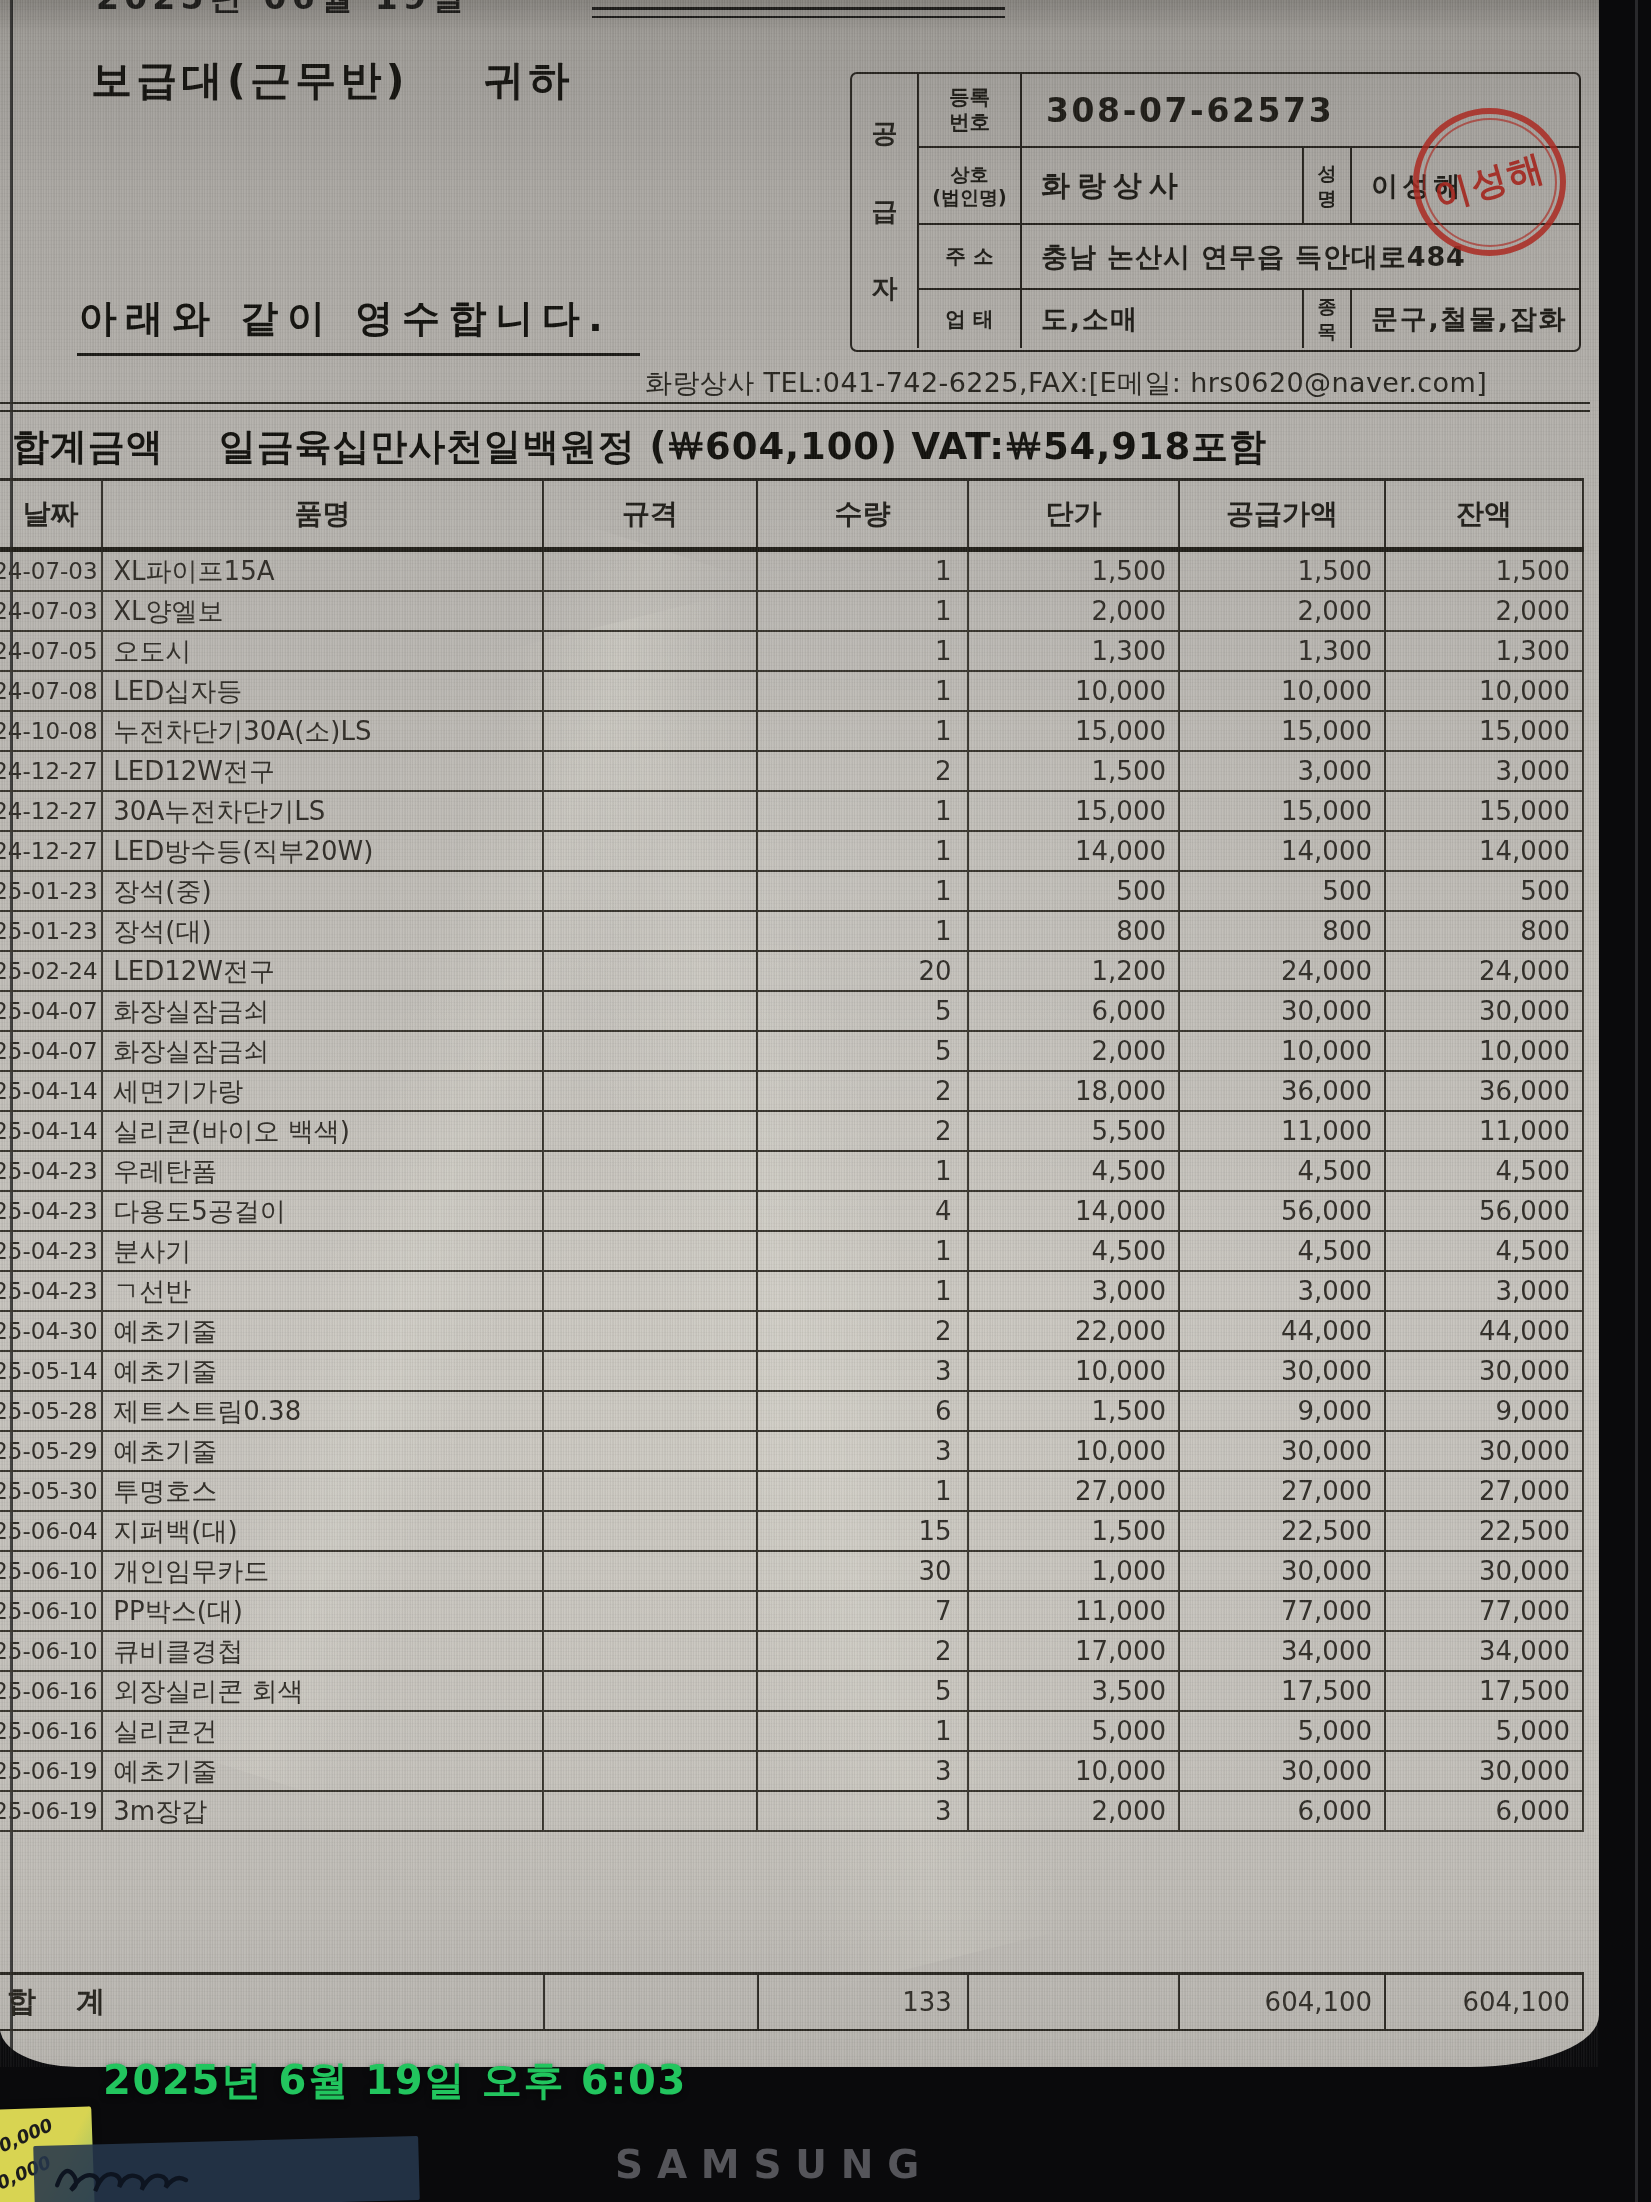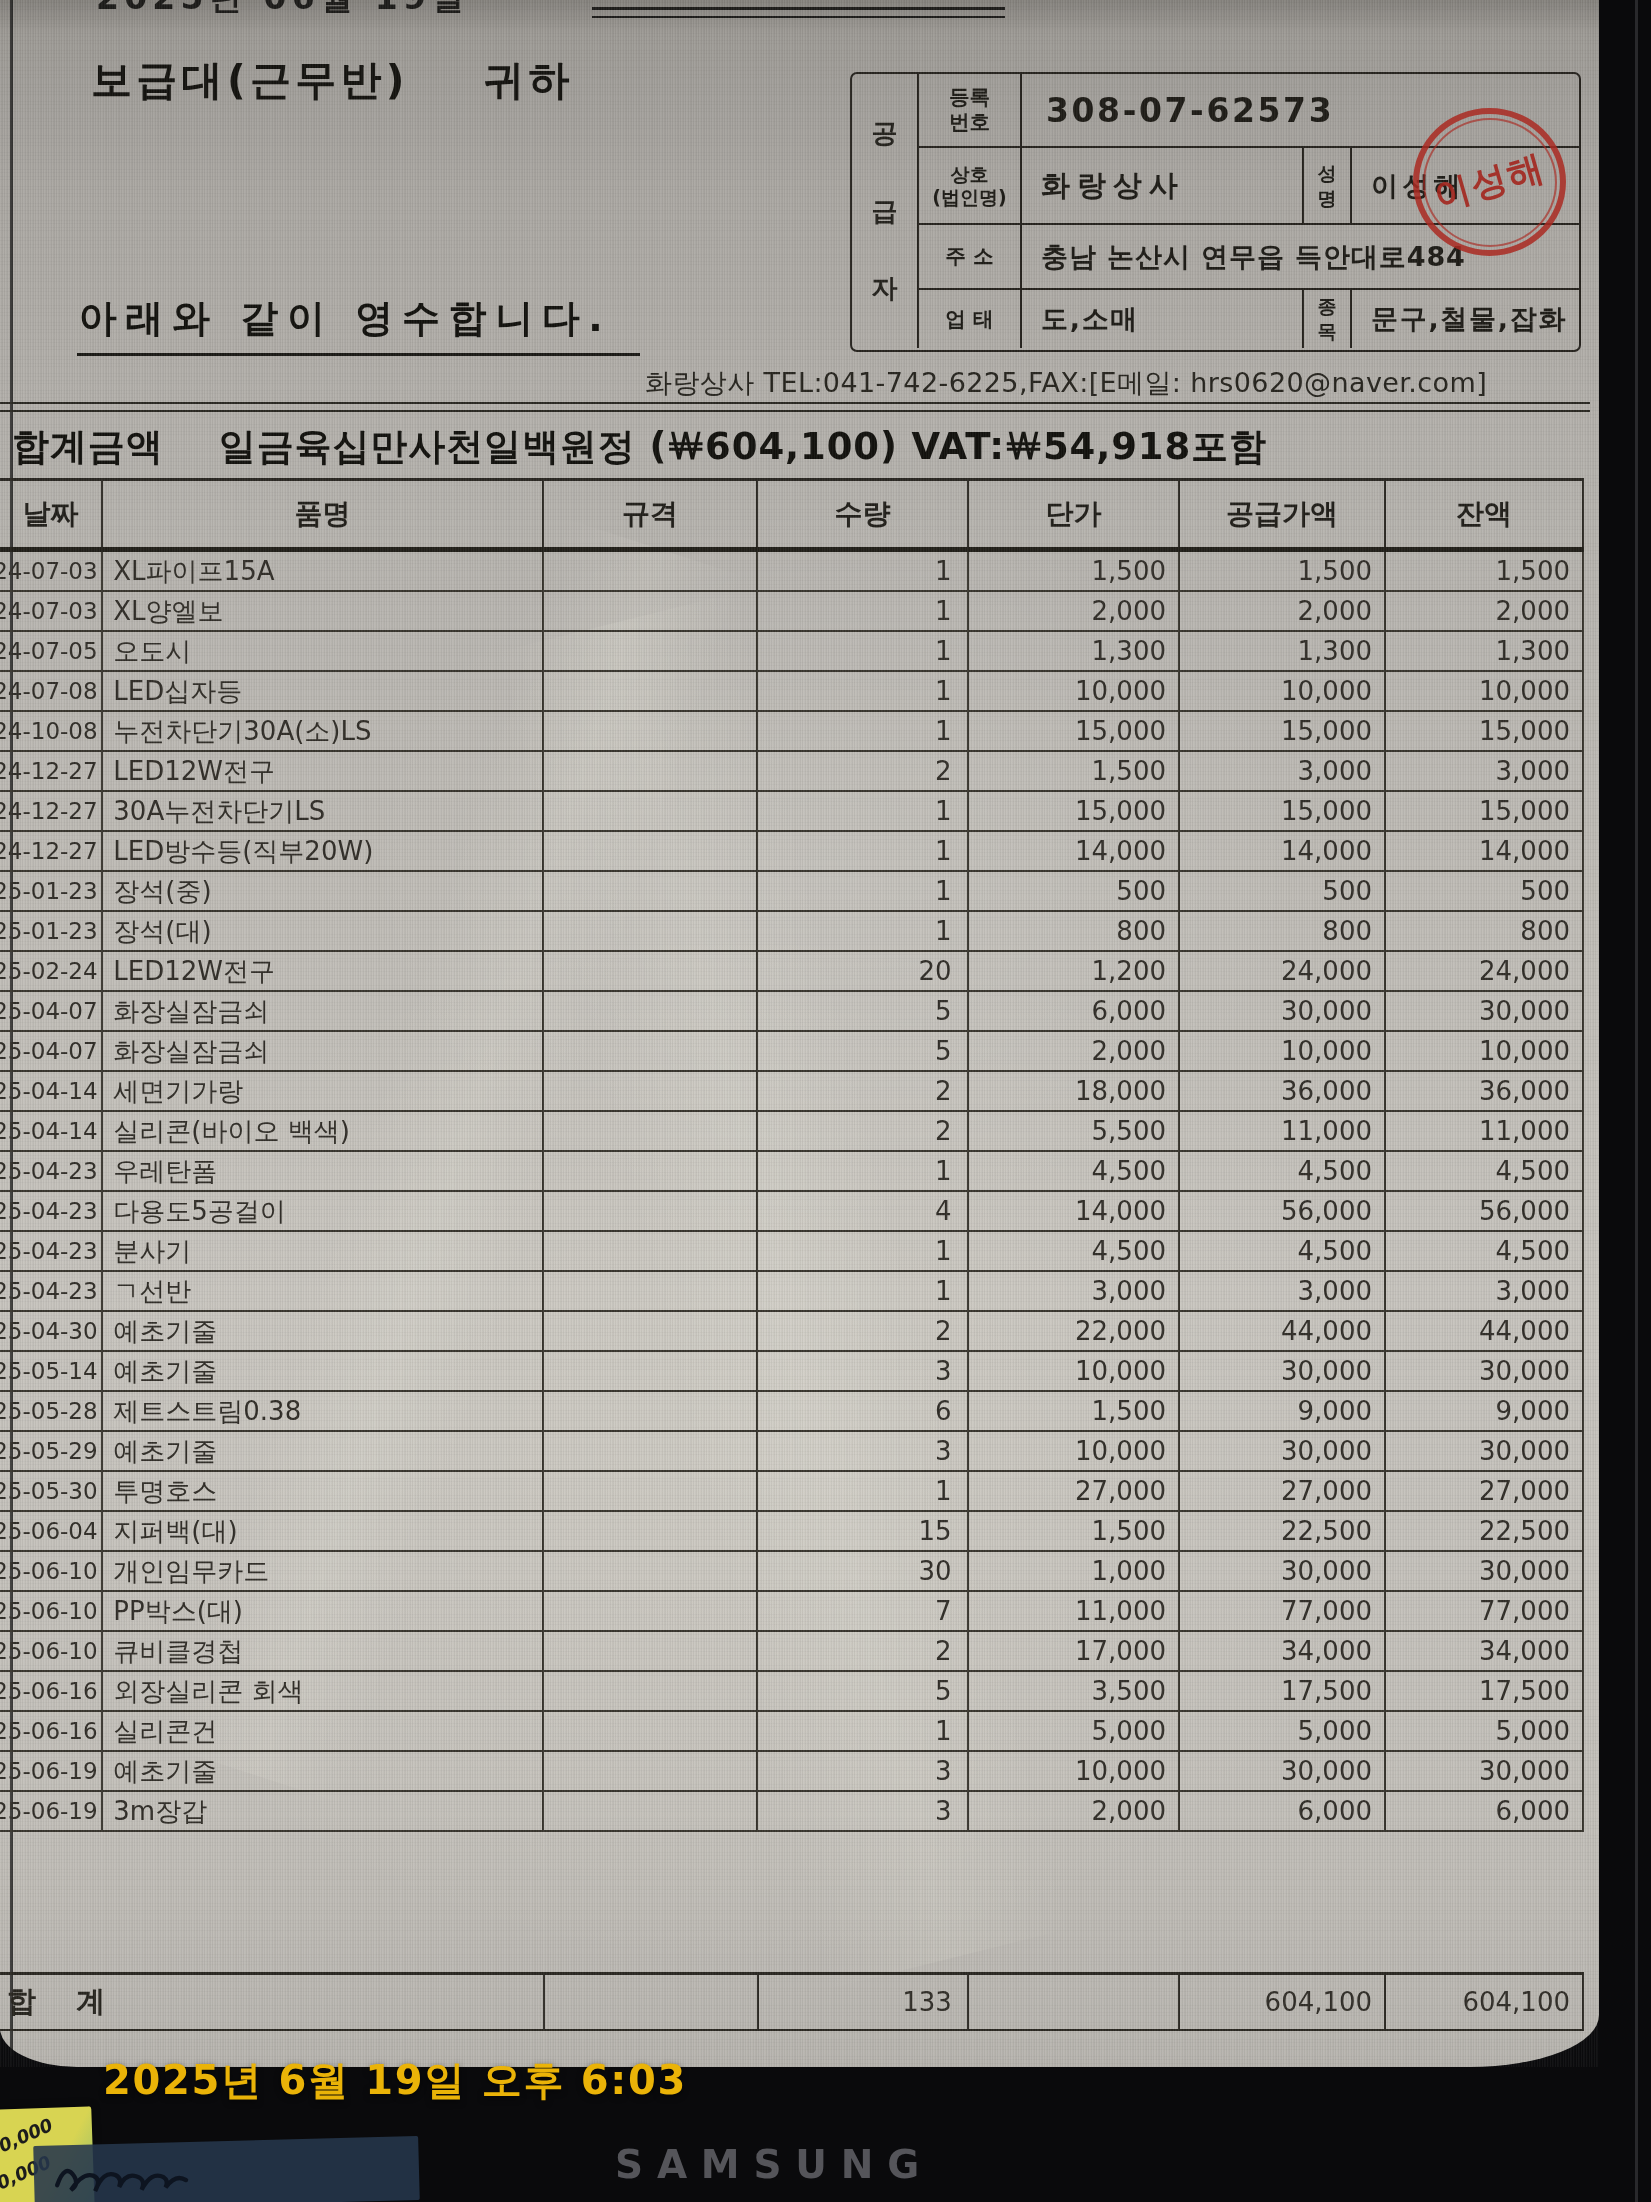--- a/index.html
+++ b/index.html
@@ -74,21 +74,21 @@
   .h-date{width:103px;} .h-item{width:441px;} .h-spec{width:214px;} .h-qty{width:211px;}
   .h-unit{width:211px;} .h-supply{width:206px;} .h-bal{width:198px;}
 
   .totalrow{position:absolute;left:0;top:1972px;width:1584px;height:59px;display:flex;
     border-top:3.4px solid #2a2721;border-bottom:2.6px solid #2a2721;}
   .totalrow .cell{border-right:2.6px solid #2e2b25;height:100%;}
   .t-label{width:545px;font-size:29px;font-weight:bold;color:#27251f;padding-left:6.9px;white-space:pre;}
 
   
   .bezel-edge{position:absolute;left:1635px;top:0;width:3.4px;height:2203px;background:rgba(205,205,210,.16);}
-  .timestamp{position:absolute;left:103px;top:2053px;font-size:40px;font-weight:bold;color:#eab308;
+  .timestamp{position:absolute;left:103px;top:2053px;font-size:40px;font-weight:bold;color:#22c55e;
     letter-spacing:1.7px;text-shadow:0 1.7px 6.9px rgba(0,0,0,.55);z-index:9;}
   .brand{position:absolute;left:615px;top:2142px;font-size:39px;font-weight:bold;color:#55555a;
     letter-spacing:13.8px;z-index:9;}
   .note{position:absolute;left:-6.9px;top:2108px;width:100px;height:102px;z-index:8;transform:rotate(-2deg);
     background:linear-gradient(120deg,#d8d452 0 62%,#8cba6d 100%);border-radius:2.6px;box-shadow:0 0 8.6px rgba(0,0,0,.4);}
   .note .hw{position:absolute;font-size:18px;font-weight:bold;font-style:italic;color:#1c1c1c;transform:rotate(-22deg);}
   .tape{position:absolute;left:34px;top:2141px;width:385px;height:64px;z-index:8;transform:rotate(-1.5deg);
     background:rgba(38,55,76,.88);border-radius:1.7px;}
   .tape svg{position:absolute;left:15.5px;top:6.9px;}
 </style>

